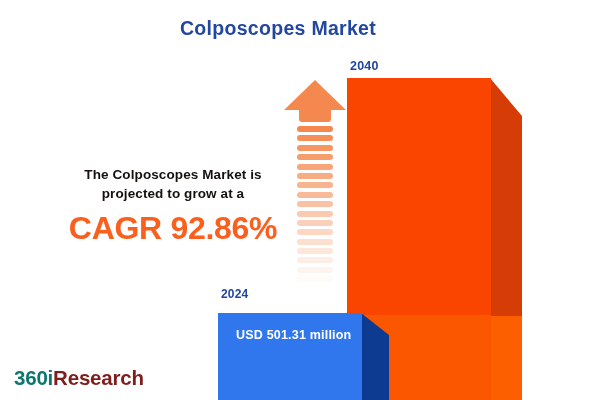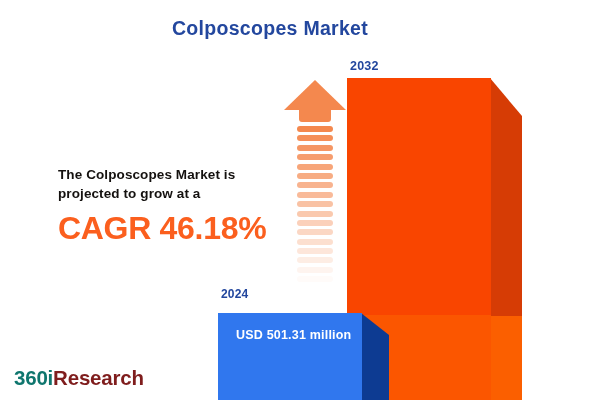--- a/index.html
+++ b/index.html
@@ -14,21 +14,21 @@
     position: relative;
     width: 600px;
     height: 400px;
     background: #ffffff;
     overflow: hidden;
   }
 
   
   .chart-title {
     position: absolute;
-    left: 0;
+    left: 8px;
     top: 17px;
     width: 540px;
     text-align: center;
     font-size: 19.5px;
     font-weight: bold;
     letter-spacing: 0.3px;
     color: #23479e;
     white-space: nowrap;
   }
 
@@ -173,21 +173,21 @@
     margin-bottom: 3.4px;
     background: #f4884e;
   }
 
   
   .cagr-block {
     position: absolute;
     left: 58px;
     top: 165px;
     width: 230px;
-    text-align: left;
+    text-align: center;
   }
   .cagr-lead {
     font-size: 13.5px;
     font-weight: bold;
     color: #14110f;
     line-height: 19px;
     letter-spacing: 0.1px;
   }
   .cagr-value {
     margin-top: 7px;
@@ -217,21 +217,21 @@
 <div id="infographic">
 
   <div class="chart-title">Colposcopes Market</div>
 
   <div class="bar-layer">
 
     <div class="bar-2032-side"></div>
     <div class="bar-2032-right-fill"></div>
     <div class="bar-2032-front"></div>
     <div class="bar-2032-front-overlay"></div>
-    <div class="bar-2032-label-year">2032</div>
+    <div class="bar-2032-label-year">2040</div>
 
     <div class="bar-2024-side"></div>
     <div class="bar-2024-front"></div>
     <div class="bar-2024-label-year">2024</div>
     <div class="bar-2024-label-value">USD 501.31 million</div>
   </div>
 
   <div class="growth-arrow">
     <div class="arrow-head"></div>
     <div class="arrow-neck"></div>
@@ -254,20 +254,20 @@
         <div class="arrow-stripe" style="opacity: 0.091;"></div>
         <div class="arrow-stripe" style="opacity: 0.03;"></div>
       </div>
   </div>
 
   <div class="cagr-block">
     <div class="cagr-lead">
       <span>The Colposcopes Market is</span><br>
       <span>projected to grow at a</span>
     </div>
-    <div class="cagr-value">CAGR 46.18%</div>
+    <div class="cagr-value">CAGR 92.86%</div>
   </div>
 
   <div class="logo">
     <span class="logo-360i">360i</span><span class="logo-research">Research</span>
   </div>
 
 </div>
 
 </body></html>

